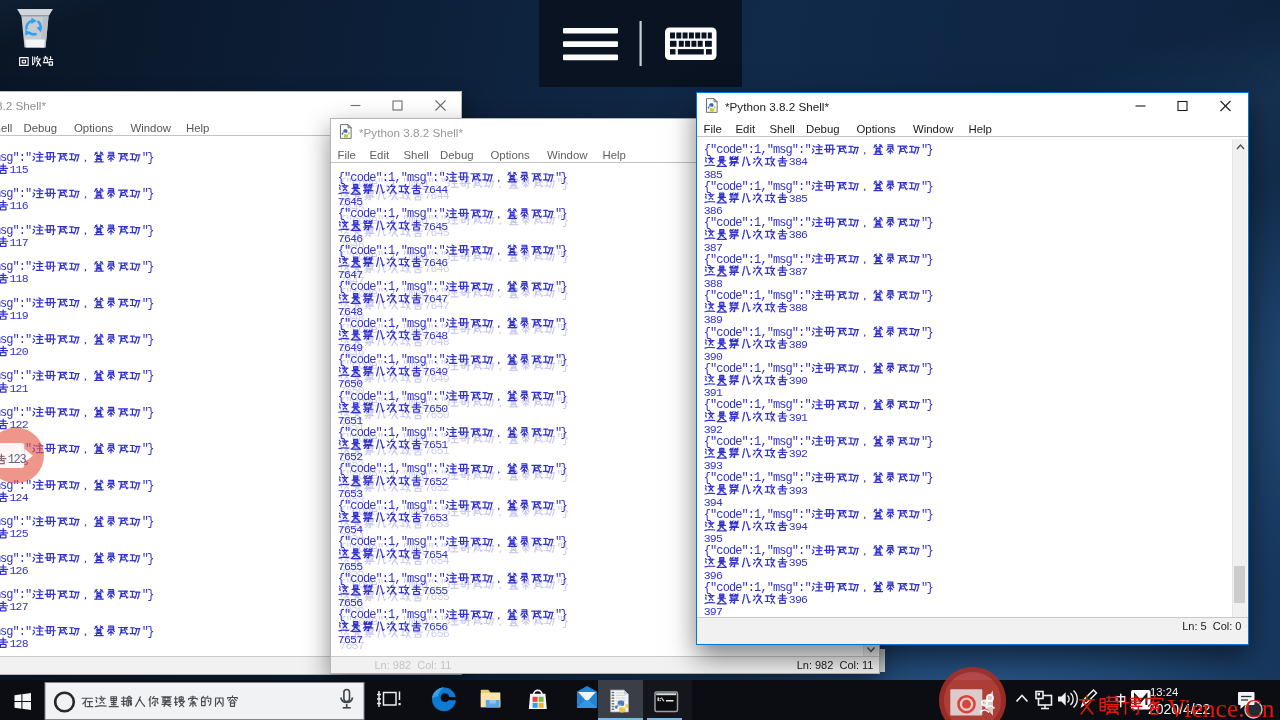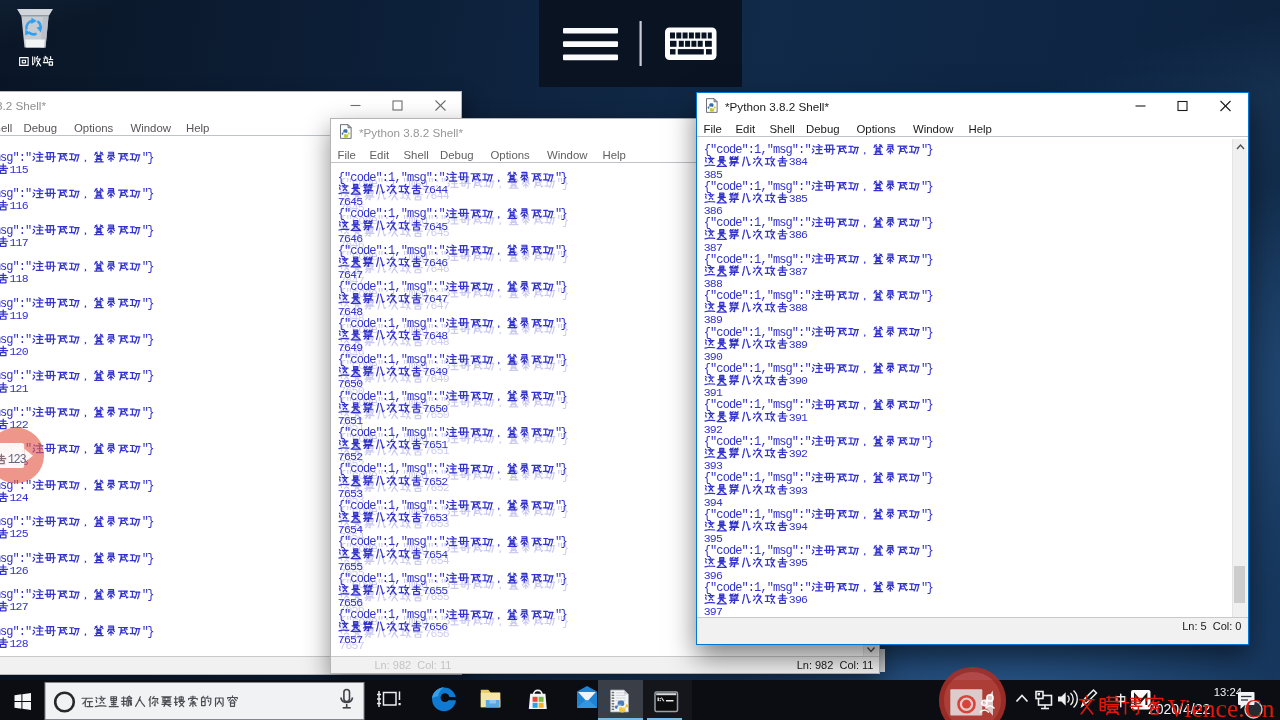--- a/index.html
+++ b/index.html
@@ -664,21 +664,21 @@
         <line x1="72" y1="27" x2="76" y2="23"></line>
       </g>
     </svg>
 <svg width="20" height="20" style="position:absolute;left:1112px;top:691.5px;color:#eceeef">
       <use href="#g_zhong" transform="translate(1.50,1.50) scale(0.1450)"></use>
     </svg>
 <svg width="24" height="24" style="position:absolute;left:1129.5px;top:688.5px">
 <rect x="1" y="1" width="19.5" height="19.5" rx="2" fill="#fdfdfd"></rect>
 <path d="M5,16 L5,6 L10.7,12.5 L16.4,6 L16.4,16" stroke="#17181a" stroke-width="2" fill="none"></path>
 </svg>
-<div style="position:absolute;left:1150px;top:686px;width:92px;text-align:right;color:#f2f3f5;font-size:11.3px">13:24</div>
+<div style="position:absolute;left:1150px;top:686px;width:92px;text-align:left;color:#f2f3f5;font-size:11.3px">13:24</div>
 <div style="position:absolute;left:1148px;top:700.5px;width:96px;text-align:left;color:#f2f3f5;font-size:14px">2020/4/22</div>
 <svg width="46" height="40" style="position:absolute;left:1234px;top:680px">
 <circle cx="19.5" cy="29.5" r="8.5" fill="#262b33" stroke="#c8cdd4" stroke-width="1.4"></circle>
 <g>
 <rect x="4" y="12" width="16.5" height="13" rx="1" fill="#f2f3f5"></rect>
 <path d="M6.5,25 l0,4 l4.5,-4 z" fill="#f2f3f5"></path>
 <line x1="7" y1="16.5" x2="17.5" y2="16.5" stroke="#2a2f36" stroke-width="1.3"></line>
 <line x1="7" y1="20" x2="14" y2="20" stroke="#2a2f36" stroke-width="1.3"></line>
 </g>
 </svg>

